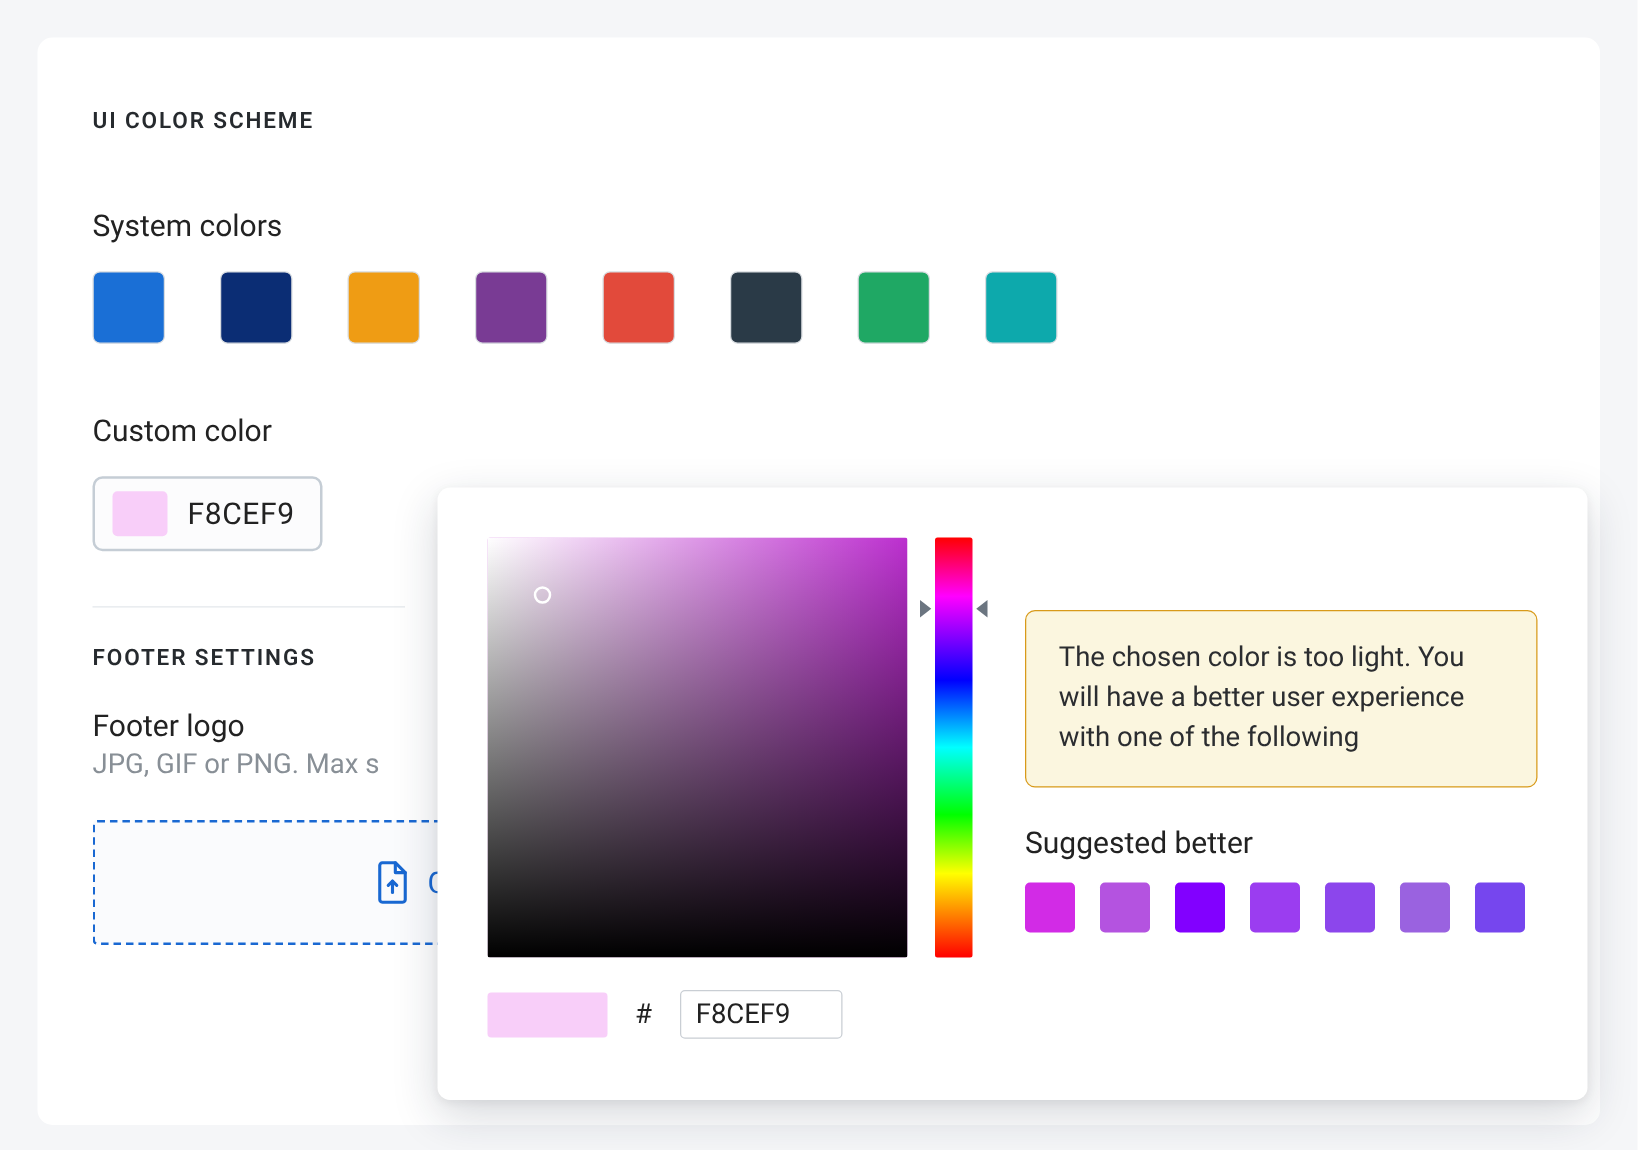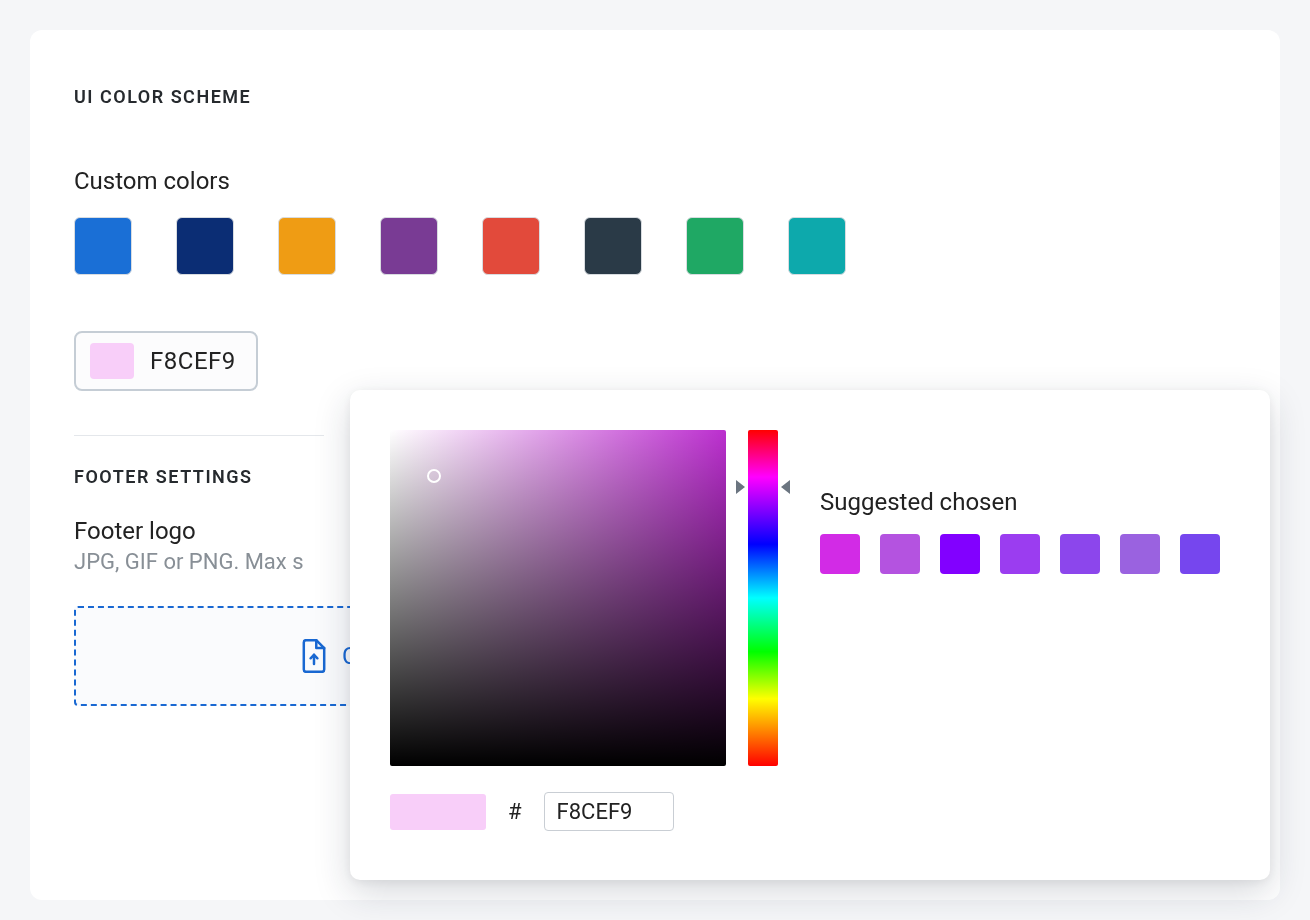--- a/index.html
+++ b/index.html
@@ -223,32 +223,33 @@
       cursor: pointer;
     }
   </style>
 </head>
 <body>
 
 <div class="panel">
 
   <div class="section-label">UI COLOR SCHEME</div>
 
-  <div class="subsection-label">Custom colors</div>
+  <div class="subsection-label">System colors</div>
   <div class="swatches-row">
     <div class="swatch" style="background: rgb(26, 111, 214);"></div>
     <div class="swatch" style="background: rgb(11, 45, 116);"></div>
     <div class="swatch" style="background: rgb(239, 156, 20);"></div>
     <div class="swatch" style="background: rgb(121, 59, 148);"></div>
     <div class="swatch" style="background: rgb(226, 74, 59);"></div>
     <div class="swatch" style="background: rgb(42, 58, 71);"></div>
     <div class="swatch" style="background: rgb(31, 168, 100);"></div>
     <div class="swatch" style="background: rgb(13, 169, 172);"></div>
   </div>
 
+  <div class="subsection-label">Custom color</div>
   <div class="custom-color-input">
     <span class="custom-color-preview" style="background: rgb(248, 206, 249);"></span>
     <span class="custom-color-text">F8CEF9</span>
   </div>
 
   <hr class="divider">
 
   <div class="section-label" style="margin-bottom:30px;">FOOTER SETTINGS</div>
 
   <div class="subsection-label" style="margin-bottom:4px;">Footer logo</div>
@@ -280,21 +281,22 @@
         </div>
       </div>
 
       <div class="hue-wrap">
         <div class="hue-bar"></div>
         <div class="hue-arrow left" id="hue-arrow-left" style="top: 50.12px;"></div>
         <div class="hue-arrow right" id="hue-arrow-right" style="top: 50.12px;"></div>
       </div>
 
       <div class="popover-right">
-        <div class="suggested-label">Suggested chosen</div>
+        <div class="warn-box">The chosen color is too light. You will have a better user experience with one of the following</div>
+        <div class="suggested-label">Suggested better</div>
         <div class="suggested-row">
           <div class="sugg-swatch" style="background: rgb(210, 43, 230);"></div>
           <div class="sugg-swatch" style="background: rgb(180, 83, 224);"></div>
           <div class="sugg-swatch" style="background: rgb(130, 0, 255);"></div>
           <div class="sugg-swatch" style="background: rgb(155, 61, 240);"></div>
           <div class="sugg-swatch" style="background: rgb(140, 70, 236);"></div>
           <div class="sugg-swatch" style="background: rgb(154, 98, 224);"></div>
           <div class="sugg-swatch" style="background: rgb(118, 70, 238);"></div>
         </div>
       </div>

